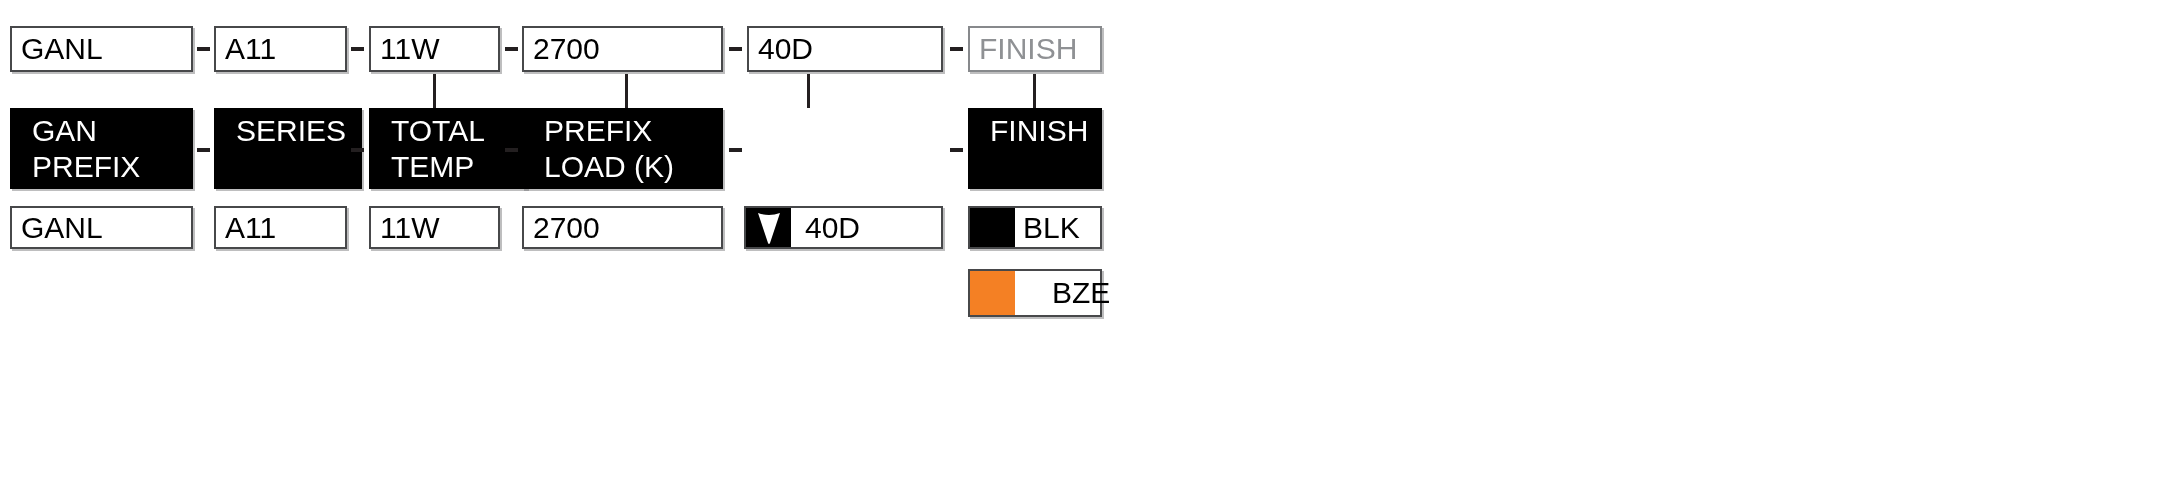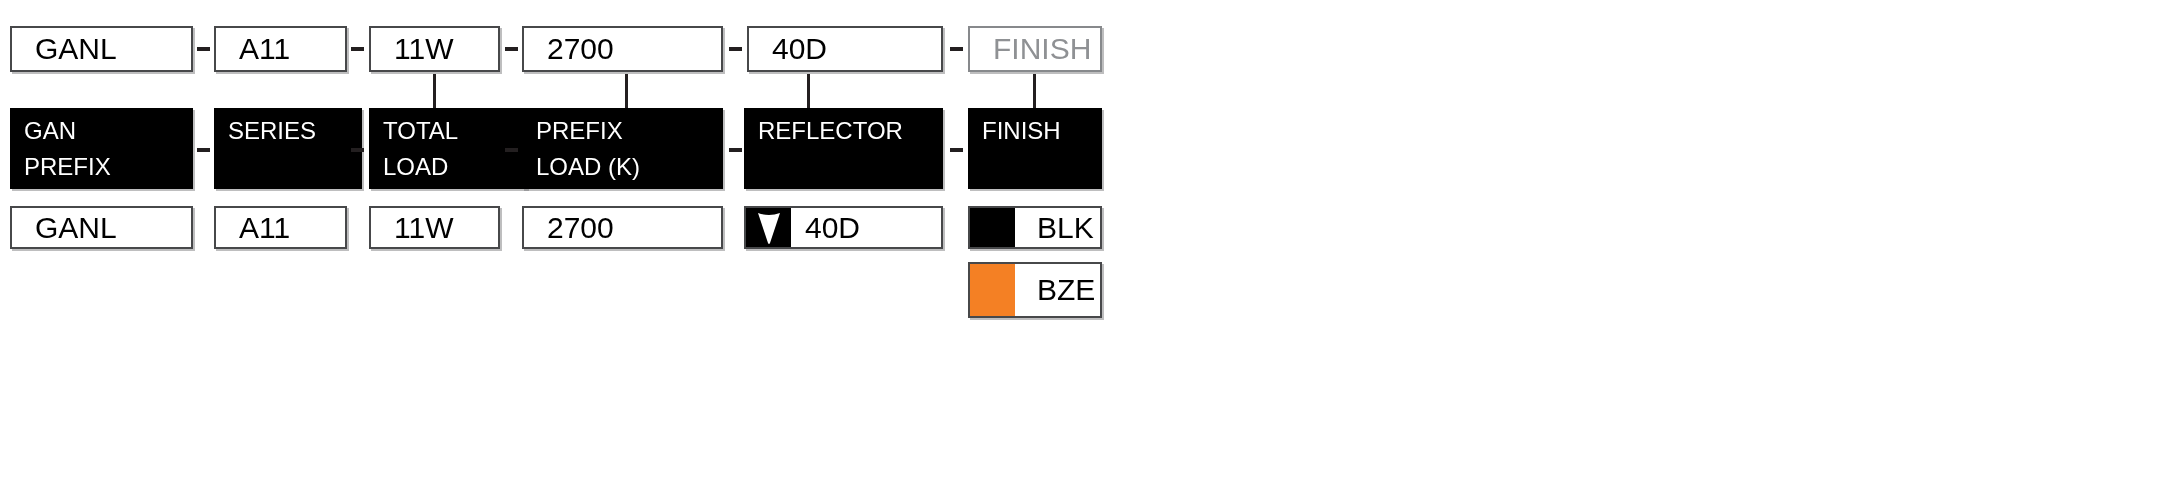--- a/index.html
+++ b/index.html
@@ -13,57 +13,57 @@
   }
   
   .vbox{
     position:absolute;
     box-sizing:border-box;
     background:#ffffff;
     border:2px solid #47484a;
     box-shadow:2px 2px 0 rgba(110,110,112,.45);
     display:flex;align-items:center;
     font-size:30px;
-    padding-left:23px;
+    padding-left:9px;
     white-space:nowrap;
   }
   .top-row{top:26px;height:46px;}
   .bottom-row{top:206px;height:43px;}
   .pending{color:#8f9194;border-color:#87898c;}
   
   .hbox{
     position:absolute;
     top:108px;height:81px;
     box-sizing:border-box;
     background:#000000;
     color:#ffffff;
-    font-size:24px;line-height:36px;
-    padding:5px 0 0 14px;
+    font-size:30px;line-height:36px;
+    padding:5px 0 0 22px;
     box-shadow:2px 2px 0 rgba(110,110,112,.45);
     white-space:nowrap;
   }
   .hbox span{display:block;}
   
   .dash{position:absolute;width:13px;height:4px;background:#231f20;}
   .dash.r1{top:47px;}
   .dash.r2{top:148px;}
   
   .connector{position:absolute;top:74px;width:3px;height:34px;background:#231f20;}
   
   .no-pad{padding-left:0;}
   .icon-cell{
     flex:0 0 45px;width:45px;align-self:stretch;
     background:#000000;
     display:flex;align-items:center;justify-content:center;
   }
   .sel-val{padding-left:14px;}
   
   .swatch{flex:0 0 45px;width:45px;align-self:stretch;}
-  .swatch-label{padding-left:22px;}
-  .bze-row{top:262px;height:56px;}
+  .swatch-label{padding-left:8px;}
+  .bze-row{top:269px;height:48px;gap:29px;}
 </style>
 </head>
 <body>
 
 <div id="canvas">
 
   <div class="vbox top-row" style="left:10px;width:183px;">
     <span>GANL</span>
   </div>
   <div class="dash r1" style="left:197px;"></div>
@@ -96,31 +96,28 @@
     <span>GAN</span>
     <span>PREFIX</span>
   </div>
   <div class="dash r2" style="left:197px;"></div>
   <div class="hbox" style="left:214px;width:148px;">
     <span>SERIES</span>
   </div>
   <div class="dash r2" style="left:351px;"></div>
   <div class="hbox" style="left:369px;width:158px;">
     <span>TOTAL</span>
-    <span>LOAD</span>
+    <span>TEMP</span>
   </div>
   <div class="dash r2" style="left:505px;"></div>
   <div class="hbox" style="left:522px;width:201px;">
     <span>PREFIX</span>
     <span>LOAD (K)</span>
   </div>
   <div class="dash r2" style="left:729px;"></div>
-  <div class="hbox" style="left:744px;width:199px;">
-    <span>REFLECTOR</span>
-  </div>
   <div class="dash r2" style="left:950px;"></div>
   <div class="hbox" style="left:968px;width:134px;">
     <span>FINISH</span>
   </div>
 
   <div class="vbox bottom-row" style="left:10px;width:183px;">
     <span>GANL</span>
   </div>
   <div class="vbox bottom-row" style="left:214px;width:133px;">
     <span>A11</span>

